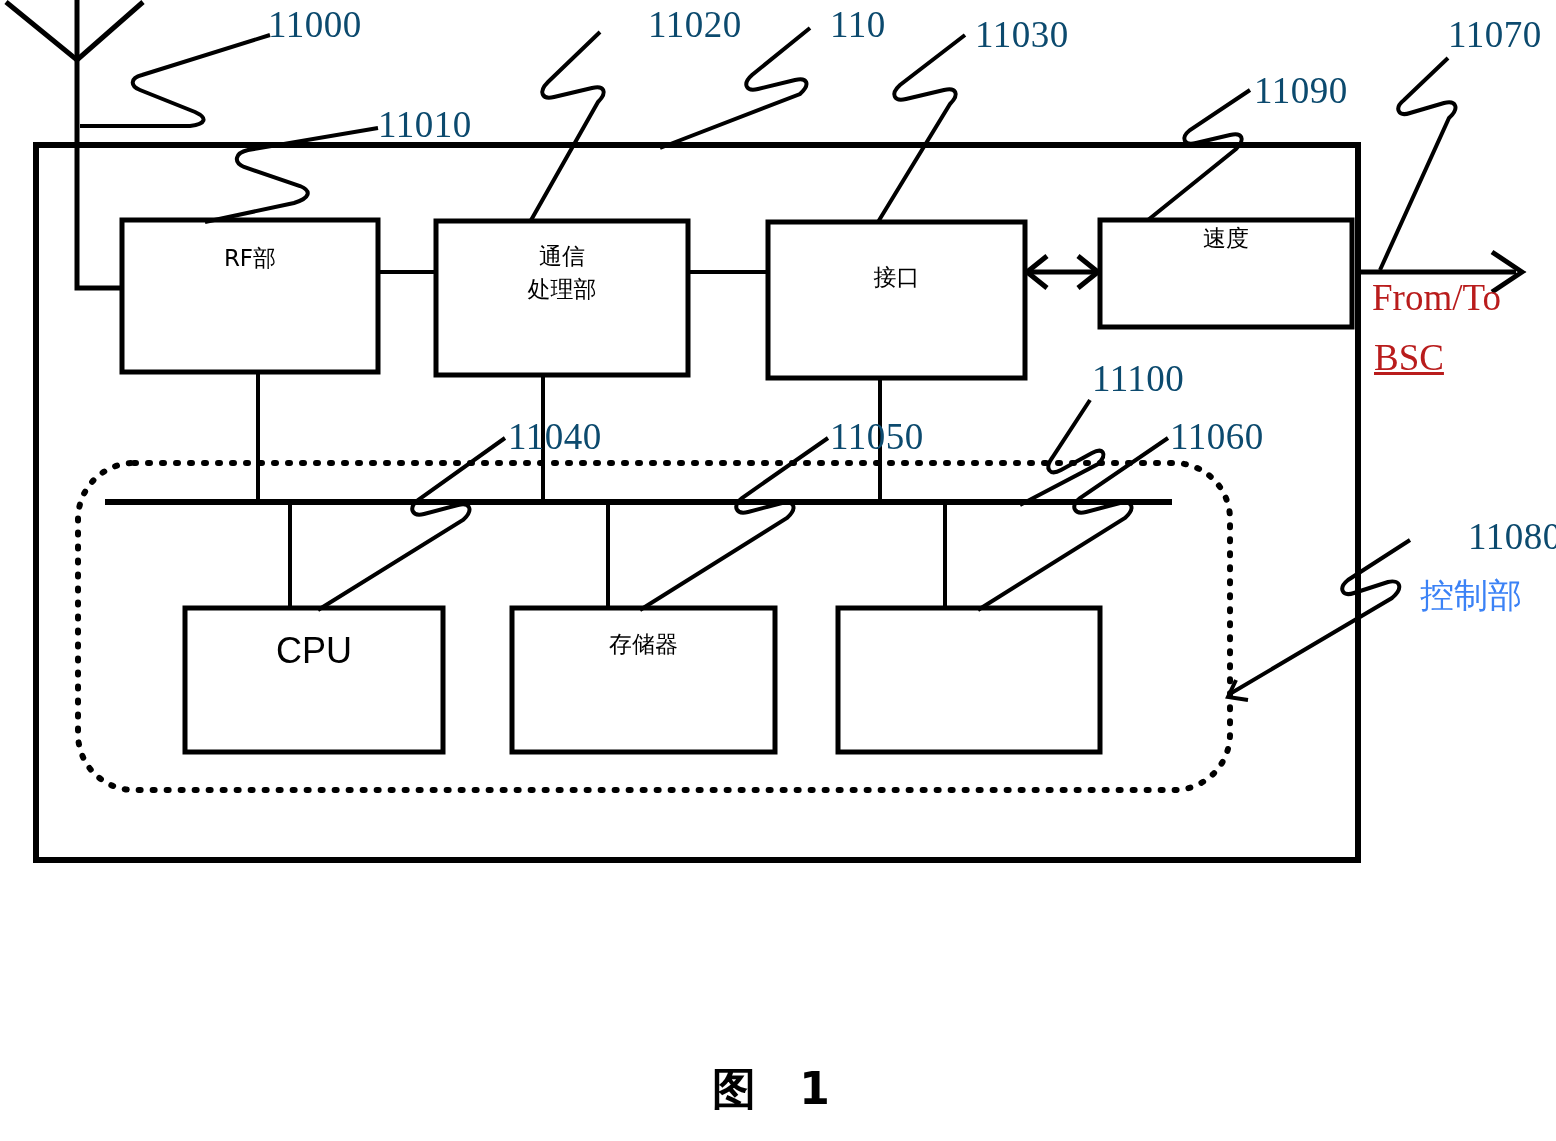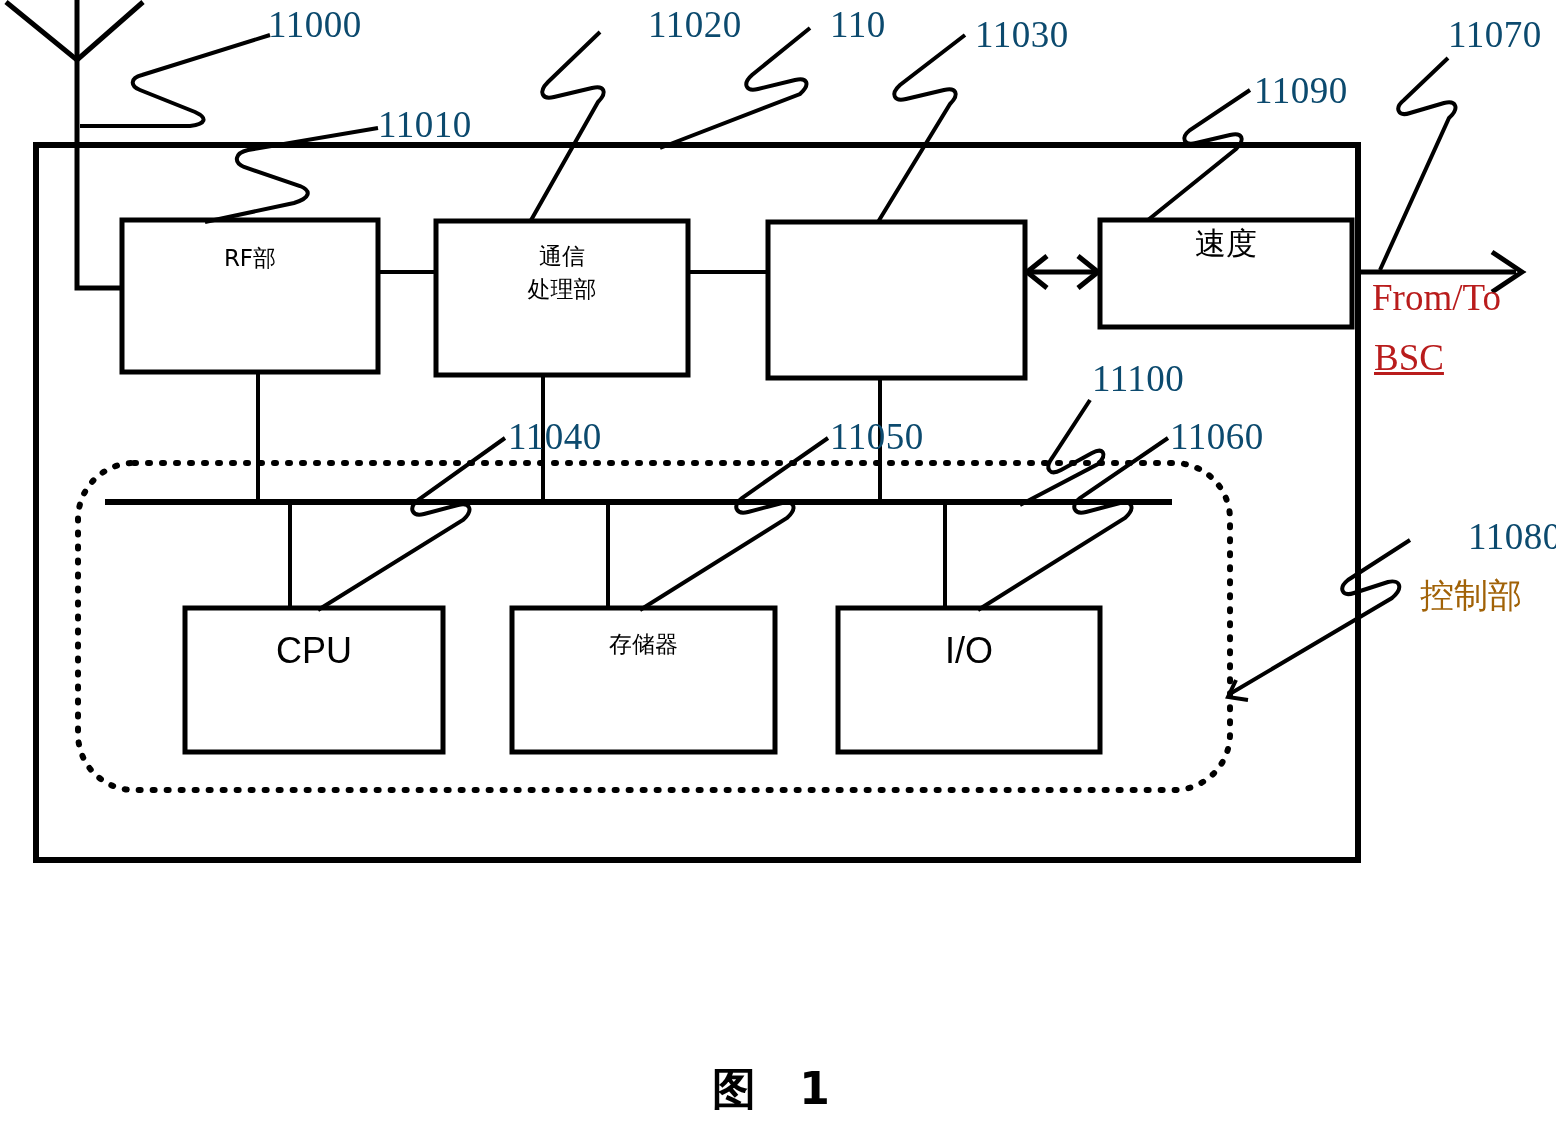--- a/index.html
+++ b/index.html
@@ -54,21 +54,21 @@
     font-size: 37px;
     line-height: 1.12;
     color: #b91c1c;
     white-space: nowrap;
   }
   .cjk-text {
     position: absolute;
     font-family: "DejaVu Sans", sans-serif;
     font-size: 34px;
     line-height: 1.15;
-    color: #a16207;
+    color: #3b82f6;
     white-space: nowrap;
   }
   #figure-caption {
     position: absolute;
     left: 0;
     top: 1060px;
     width: 1556px;
     text-align: center;
     font-family: "DejaVu Sans", sans-serif;
     font-size: 44px;
@@ -183,30 +183,30 @@
 
   <div class="ref-label" style="left:1440px; top:518px;margin-left:28px;">11080</div>
 
   <div class="block-label" style="left:122px; top:245px; width:256px;">RF部</div>
 
   <div style="position:absolute; left:436px; top:243px; width:252px; text-align:center;">
     <div class="block-label" style="position:static; width:100%;">通信</div>
     <div class="block-label" style="position:static; width:100%; margin-top:6px;">处理部</div>
   </div>
 
+  <div class="block-label" style="left:768px; top:264px; width:257px;">接口</div>
 
   <div style="position:absolute; left:1100px; top:225px; width:252px; text-align:center;">
-    <div class="block-label" style="position:static; width:100%; font-size:31px;">速度</div>
+    <div class="block-label" style="position:static; width:100%; font-size:23px;">速度</div>
   </div>
 
   <div class="block-label latin" style="left:185px; top:630px; width:258px;">CPU</div>
 
   <div class="block-label" style="left:512px; top:631px; width:263px;">存储器</div>
 
-  <div class="block-label latin" style="left:838px; top:630px; width:262px;">I/O</div>
 
   <div class="side-text" style="left:1372px; top:277px;">From/To</div>
   <div class="side-text" style="left:1374px; top:337px;text-decoration:underline;">BSC</div>
 
   <div class="cjk-text" style="left:1420px; top:576px;">控制部</div>
 
   <div id="figure-caption">图 1</div>
 
 </div>
 

